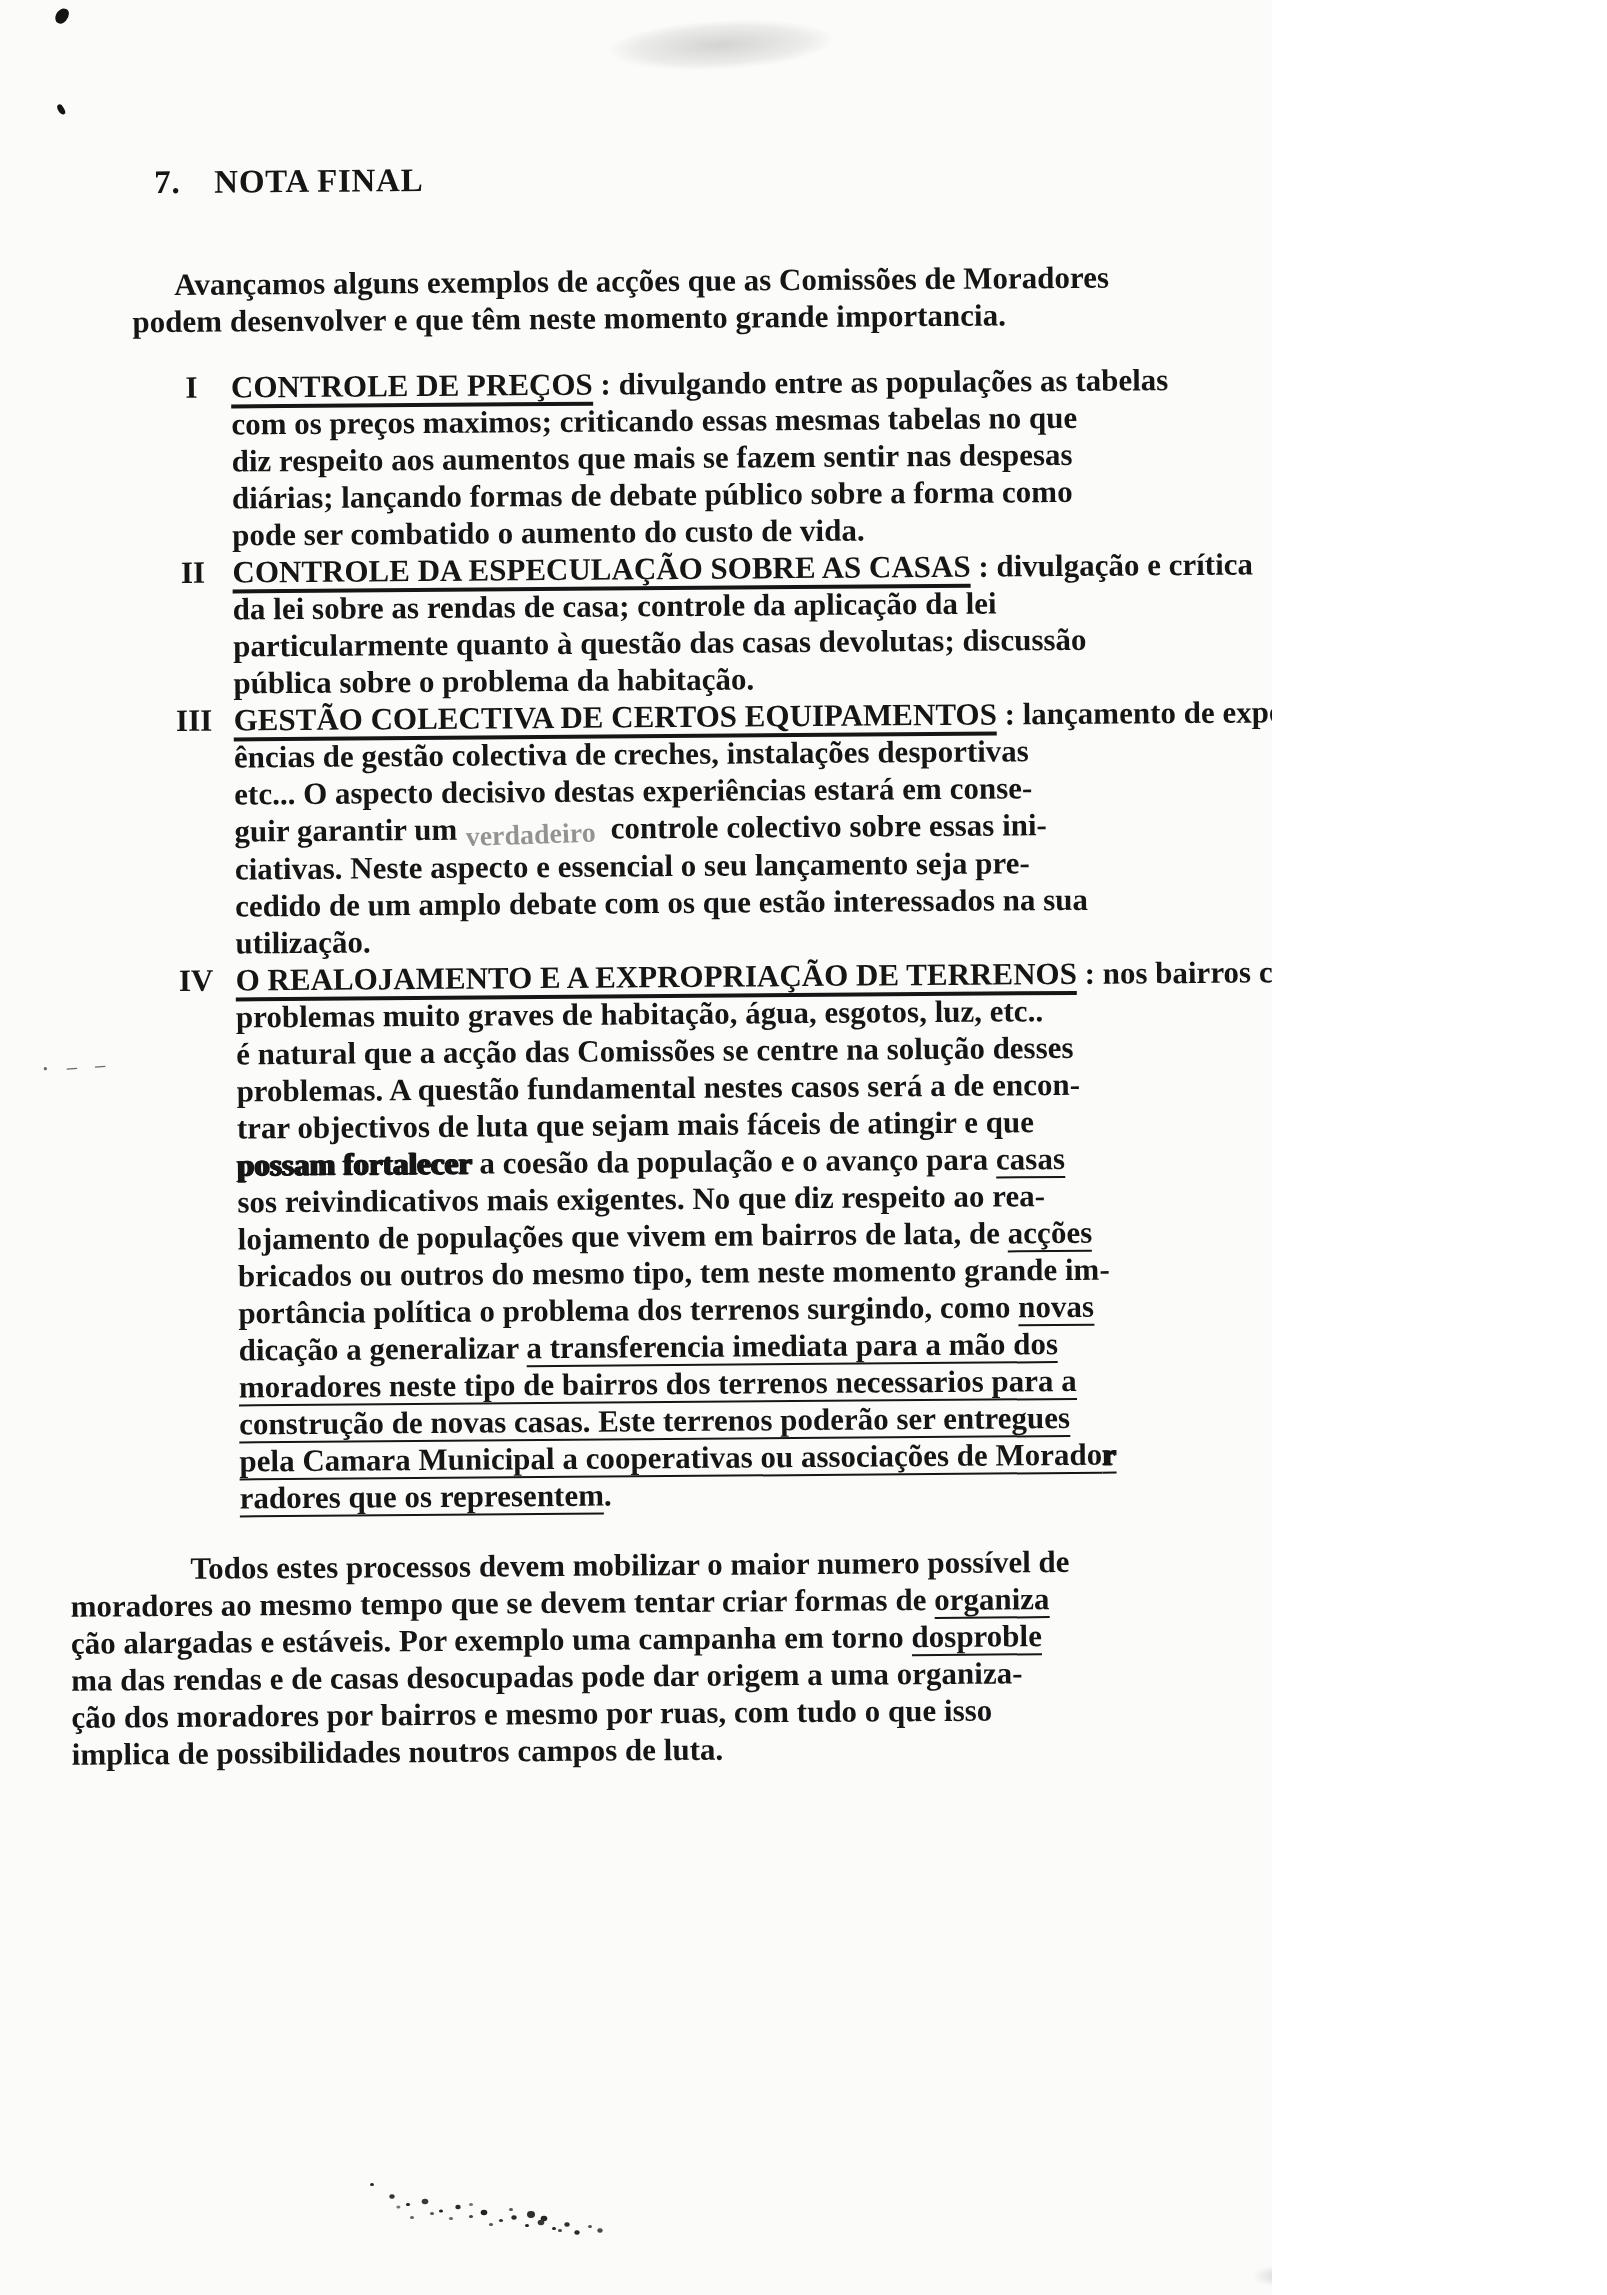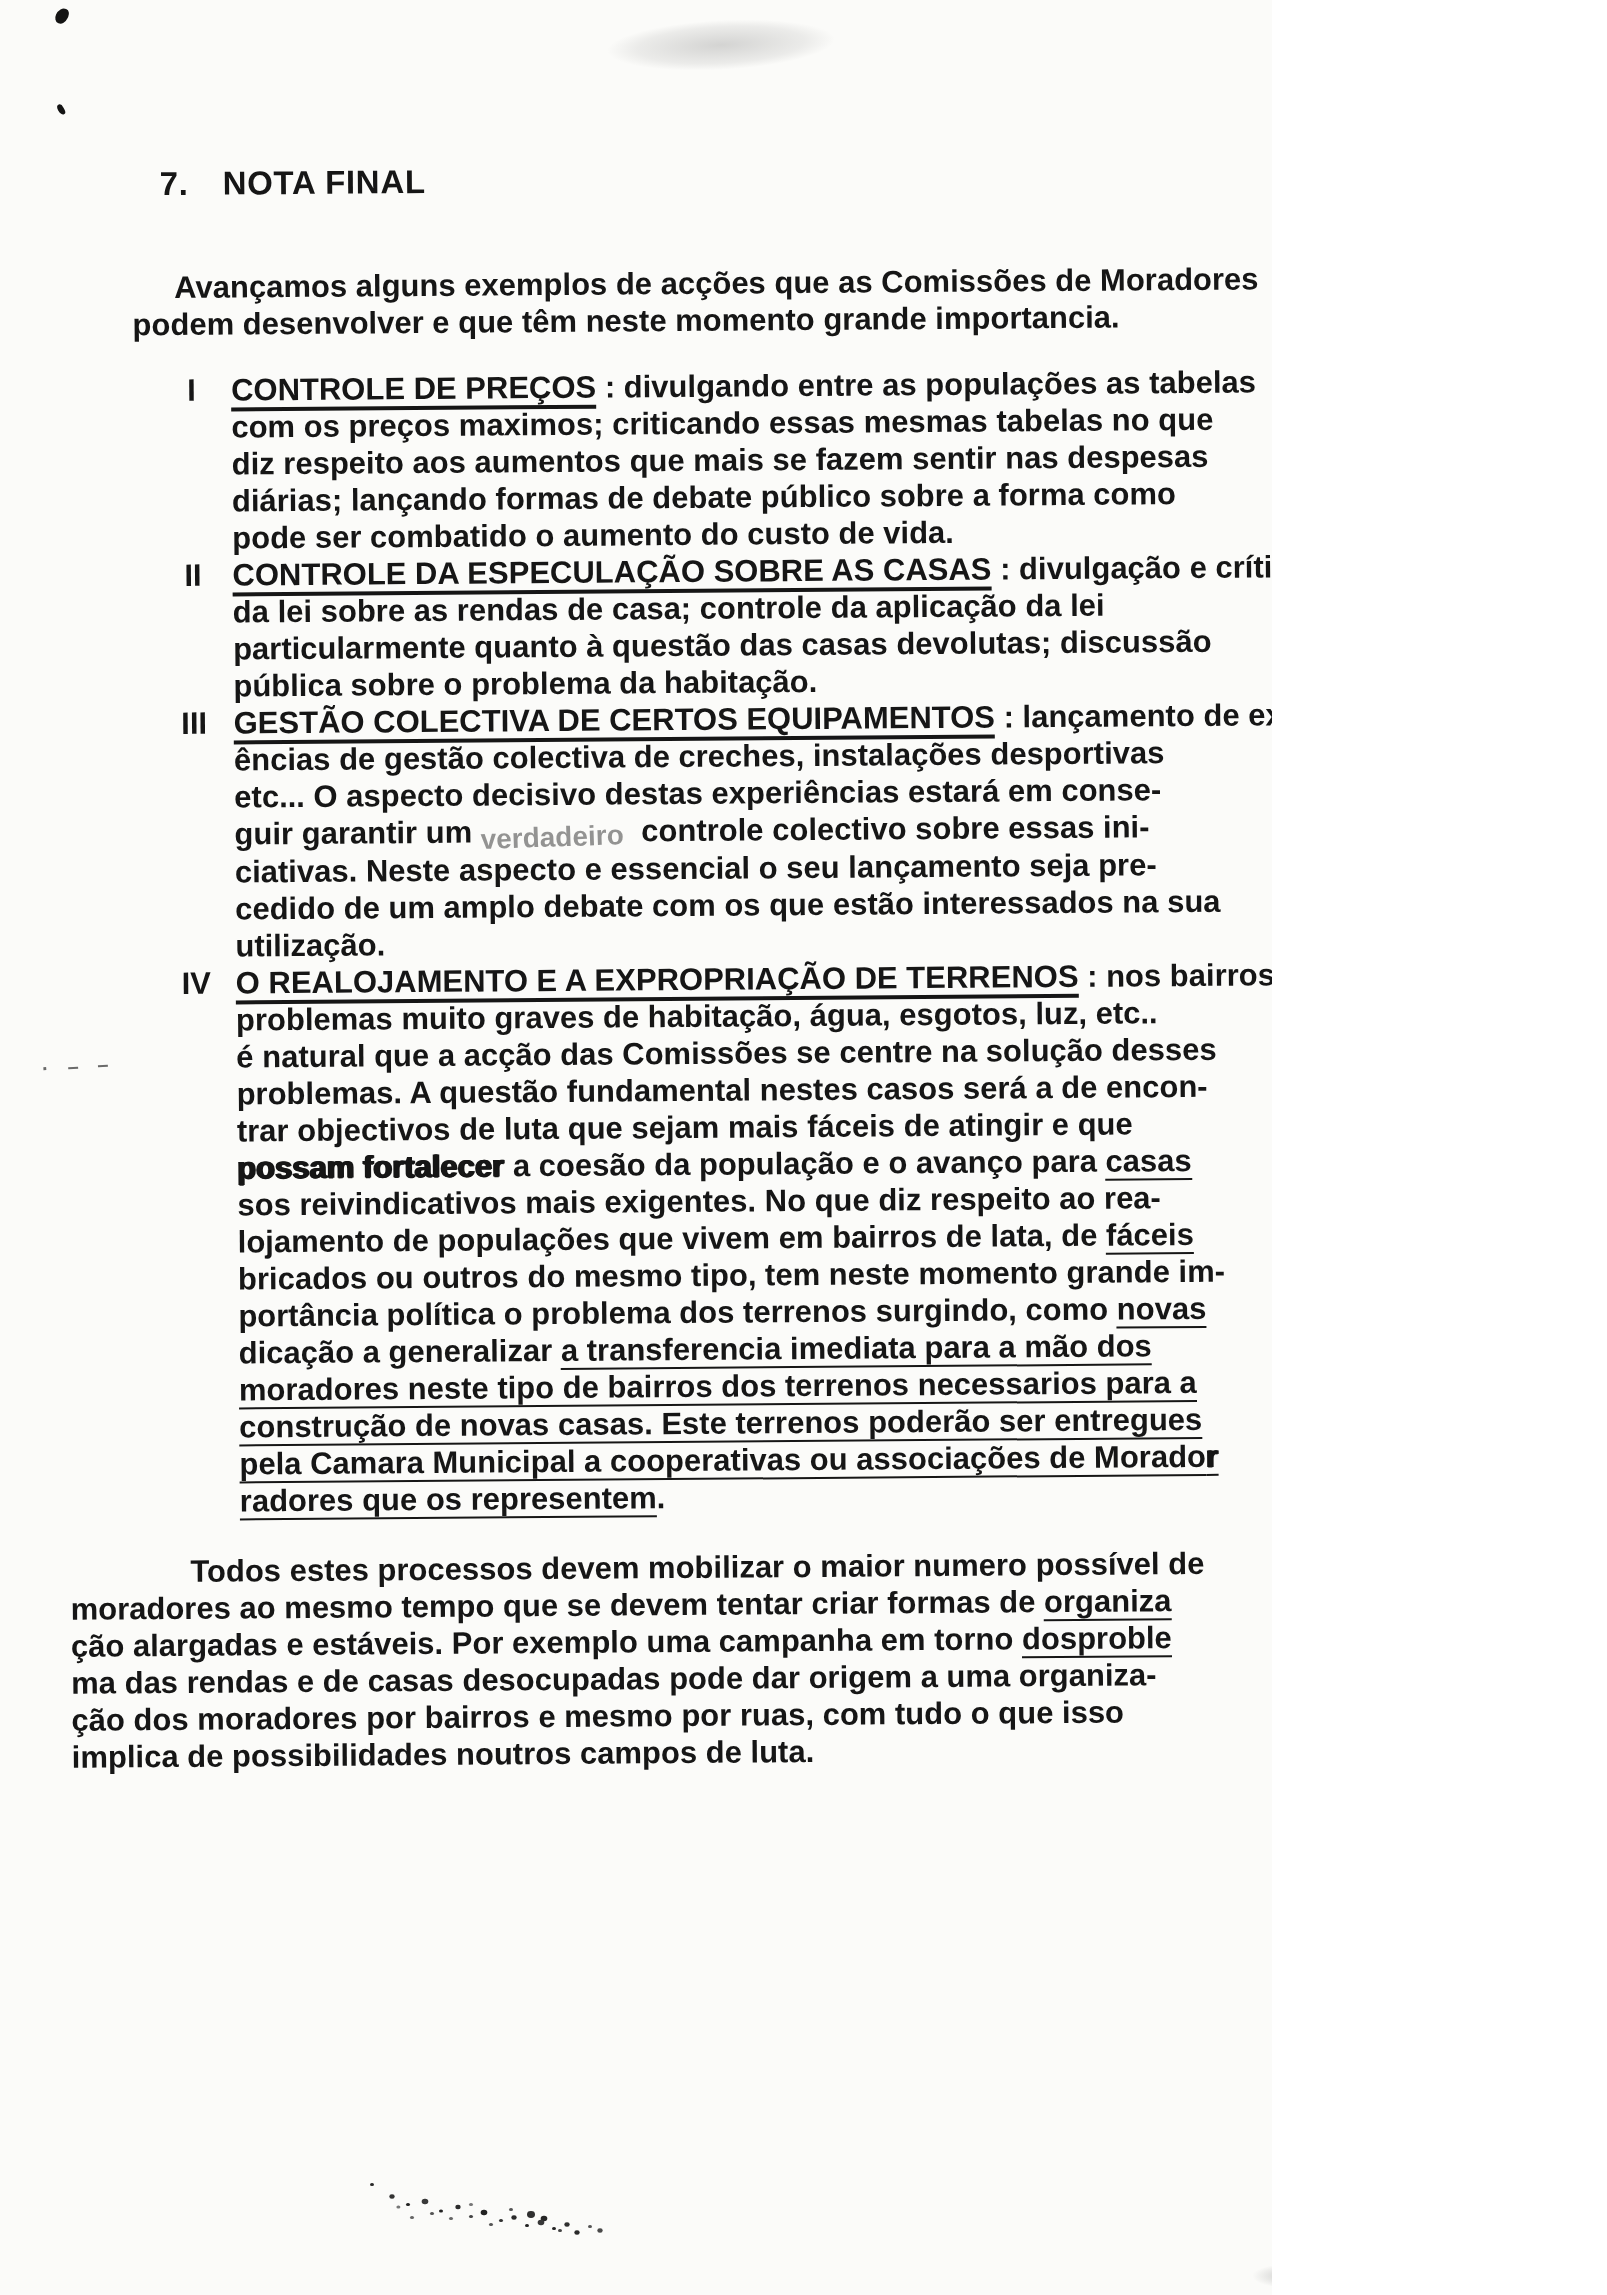--- a/index.html
+++ b/index.html
@@ -1,21 +1,21 @@
 <!DOCTYPE html>
 <html style="font-size:10.6px"><head>
 <meta charset="utf-8">
 <style>
   html,body{margin:0;padding:0;}
   .page{
     position:relative;
     width:1272px;height:2295px;
     background:var(--paper,#fbfbf9);
     overflow:hidden;
-    font-family:Liberation Sans, sans-serif;
+    font-family:Liberation Serif, serif;
     font-weight:700;
     color:var(--ink,#161616);
   }
   .content{
     position:absolute;left:0;top:0;width:1608px;
     transform:rotate(-0.45deg);
     transform-origin:50% 0;
   }
   .title-row{margin:122px 0 0 99px;font-size:33px;letter-spacing:0.7px;white-space:pre;}
   .sec-title{margin-left:34px;}
@@ -111,21 +111,21 @@
         <div class="item">
           <div class="numeral">IV</div>
           <div class="item-lines">
             <div class="line"><span class="seg-h">O REALOJAMENTO E A EXPROPRIAÇÃO DE TERRENOS</span><span> : nos bairros com</span></div>
             <div class="line"><span>problemas muito graves de habitação, água, esgotos, luz, etc..</span></div>
             <div class="line"><span>é natural que a acção das Comissões se centre na solução desses</span></div>
             <div class="line"><span>problemas. A questão fundamental nestes casos será a de encon-</span></div>
             <div class="line"><span>trar objectivos de luta que sejam mais fáceis de atingir e que</span></div>
             <div class="line"><span class="seg-b">possam fortalecer</span><span> a coesão da população e o avanço para </span><span class="seg-u">casas</span></div>
             <div class="line"><span>sos reivindicativos mais exigentes. No que diz respeito ao rea-</span></div>
-            <div class="line"><span>lojamento de populações que vivem em bairros de lata, de </span><span class="seg-u">fáceis</span></div>
+            <div class="line"><span>lojamento de populações que vivem em bairros de lata, de </span><span class="seg-u">acções</span></div>
             <div class="line"><span>bricados ou outros do mesmo tipo, tem neste momento grande im-</span></div>
             <div class="line"><span>portância política o problema dos terrenos surgindo, como </span><span class="seg-u">novas</span></div>
             <div class="line"><span>dicação a generalizar </span><span class="seg-u">a transferencia imediata para a mão dos</span></div>
             <div class="line"><span class="seg-u">moradores neste tipo de bairros dos terrenos necessarios para a</span></div>
             <div class="line"><span class="seg-u">construção de novas casas. Este terrenos poderão ser entregues</span></div>
             <div class="line"><span class="seg-u">pela Camara Municipal a cooperativas ou associações de Morado</span><span class="seg-u seg-b">r</span></div>
             <div class="line"><span class="seg-u">radores que os representem</span><span>.</span></div>
           </div>
         </div>
       </div>

